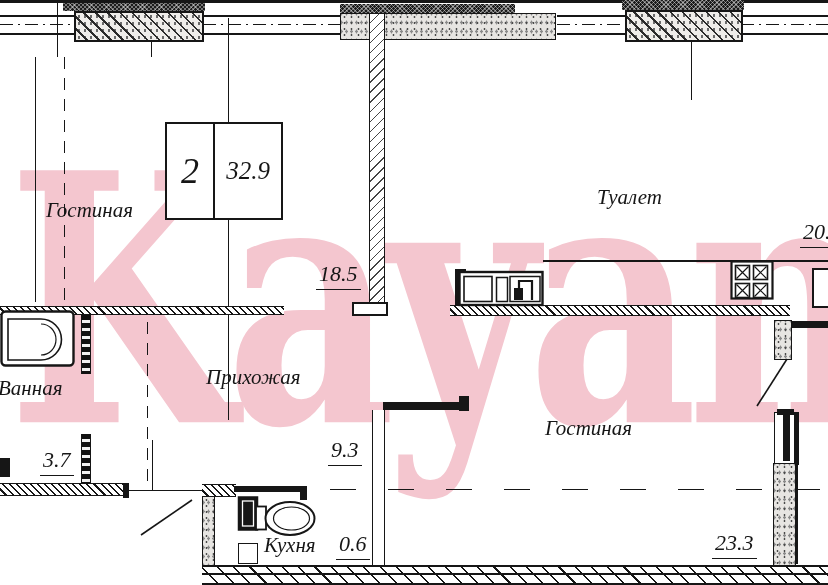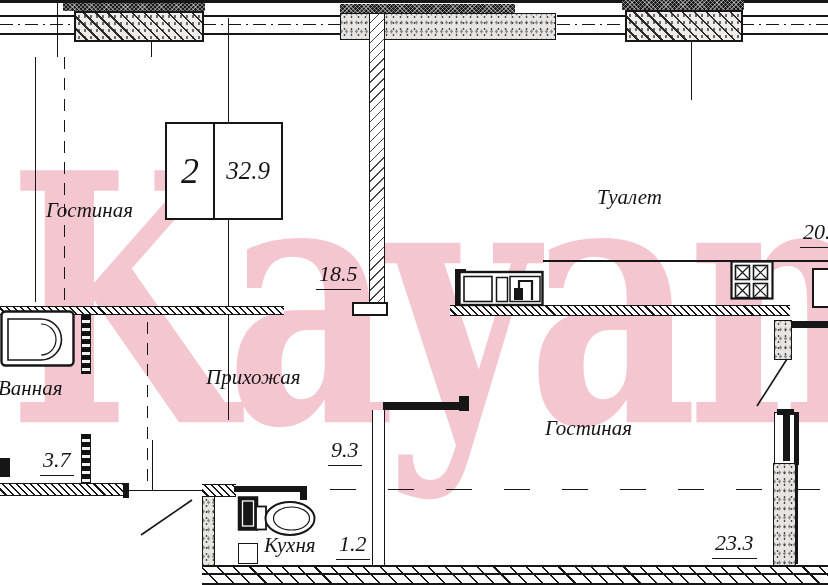--- a/index.html
+++ b/index.html
@@ -186,18 +186,18 @@
   <div class="lbl" style="left:597px;top:185px">Туалет</div>
   <div class="num" style="left:800px;top:219px">20.5</div>
 
   <div class="lbl" style="left:206px;top:365px">Прихожая</div>
   <div class="num" style="left:328px;top:437px">9.3</div>
 
   <div class="lbl" style="left:-2px;top:376px">Ванная</div>
   <div class="num" style="left:40px;top:447px">3.7</div>
 
   <div class="lbl" style="left:264px;top:533px">Кухня</div>
-  <div class="num" style="left:336px;top:531px">1.2</div>
+  <div class="num" style="left:336px;top:531px">0.6</div>
 
   <div class="lbl" style="left:545px;top:416px">Гостиная</div>
   <div class="num" style="left:712px;top:530px">23.3</div>
 
 </div>
 
 </body></html>

